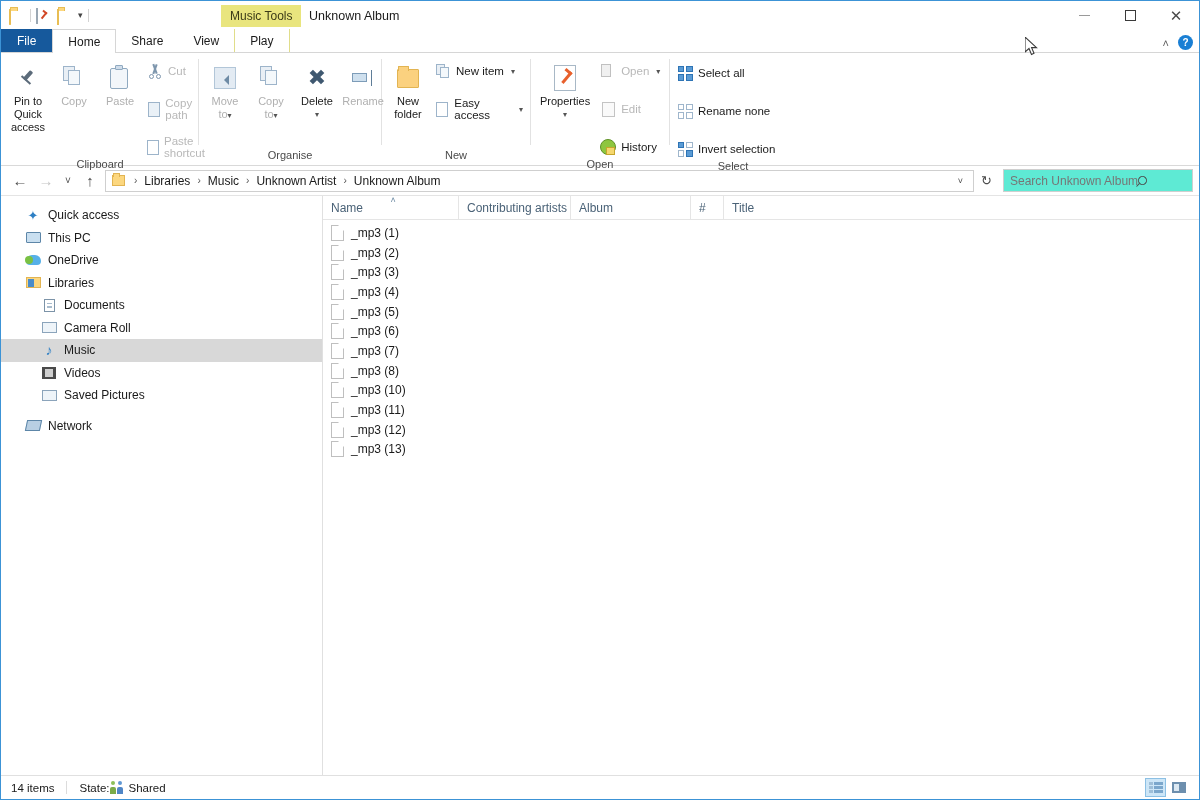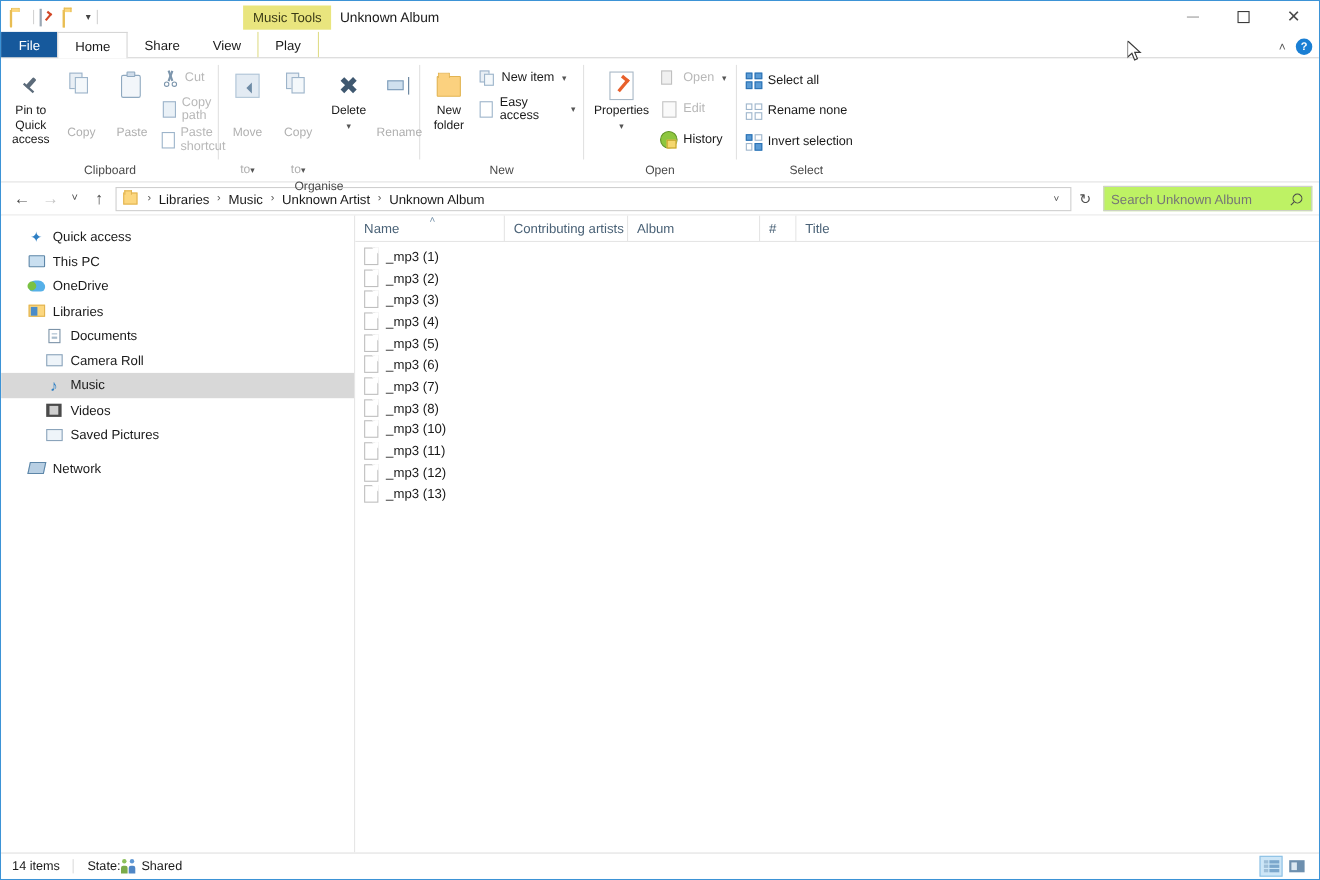--- a/index.html
+++ b/index.html
@@ -55,22 +55,22 @@
   .ribbon { height:113px; background:#fff; border-bottom:1px solid #d9d9d9; display:flex; flex:none;
             padding-left:4px; }
   .rgroup { display:flex; flex-direction:column; position:relative; height:100%; }
   .rgroup-body { flex:1; display:flex; align-items:flex-start; padding-top:6px; }
   .rgroup-label { height:17px; text-align:center; font-size:11px; color:#4a4a4a; line-height:14px; }
   .rgroup-sep { width:1px; background:#e2e2e2; margin:6px 3px 20px 3px; align-self:stretch; }
 
   .bigbtn { width:auto; min-width:46px; padding:2px 6px; display:flex; flex-direction:column;
             align-items:center; text-align:center; font-size:11px; color:#1a1a1a; line-height:13px; }
   .bigbtn .ico { height:34px; display:flex; align-items:center; justify-content:center; }
-  .bigbtn.dim { color:#b0b0b0;gap:20px; }
-  .smallcol { display:flex; flex-direction:column; gap:8px; padding-top:2px; }
+  .bigbtn.dim { color:#b0b0b0; }
+  .smallcol { display:flex; flex-direction:column; gap:18px; padding-top:2px; }
   .smallbtn { display:flex; align-items:center; gap:5px; font-size:11.5px; color:#1a1a1a;
               height:20px; padding:0 4px; }
   .smallbtn.dim { color:#b8b8b8; }
   .smallbtn .sico { width:16px; height:16px; display:flex; align-items:center; justify-content:center; }
 
   
   .ic-pin{width:20px;height:20px;position:relative;}
   .ic-pin:before{content:"";position:absolute;left:8px;top:2px;width:4px;height:11px;background:#5c6b7a;transform:rotate(42deg);border-radius:1px;}
   .ic-pin:after{content:"";position:absolute;left:2px;top:11px;width:12px;height:2px;background:#5c6b7a;transform:rotate(42deg);}
   .ic-copy{width:22px;height:24px;position:relative;}
@@ -118,22 +118,22 @@
   .nav-ico.small { width:18px; font-size:10px; }
   .crumbbox { flex:1; height:22px; border:1px solid #cfcfcf; background:#fff; display:flex;
               align-items:center; padding:0 4px; margin-left:2px; }
   .crumb-folder { width:13px;height:11px;background:#fcd77f;border:1px solid #e2b452;margin:0 4px 0 2px;position:relative;}
   .crumb-folder:before{content:"";position:absolute;top:-3px;left:0;width:5px;height:3px;background:#fcd77f;border:1px solid #e2b452;border-bottom:none;}
   .crumb { font-size:12px; color:#1a1a1a; padding:0 2px; }
   .crumb-sep { font-size:10px; color:#555; padding:0 5px; }
   .crumb-flex { flex:1; }
   .crumb-caret { font-size:9px; color:#444; padding:0 6px; }
   .refresh { font-size:13px; color:#4c4c4c; padding:0 7px; }
-  .searchbox { width:190px; height:23px; border:1px solid #cfcfcf; background:#bef264; display:flex;
-               align-items:center; justify-content:space-between; padding:0 6px; margin-left:4px; }
+  .searchbox { width:190px; height:23px; border:1px solid #cfcfcf; background:#5eead4; display:flex;
+               align-items:center; padding:0 6px; margin-left:4px; }
   .searchbox .ph { font-size:12px; color:#767676; }
   .mag { width:9px;height:9px;border:1.4px solid #4a4a4a;border-radius:50%;position:relative;transform:rotate(45deg);margin-right:2px;}
   .mag:after{content:"";position:absolute;left:3px;top:8px;width:1.4px;height:4px;background:#4a4a4a;}
 
   
   .body { flex:1; display:flex; min-height:0; border-top:1px solid #e4e4e4; }
 
   
   .sidebar { width:322px; background:#fff; border-right:1px solid #e0e0e0; padding-top:8px;
              overflow:hidden; flex:none; }

